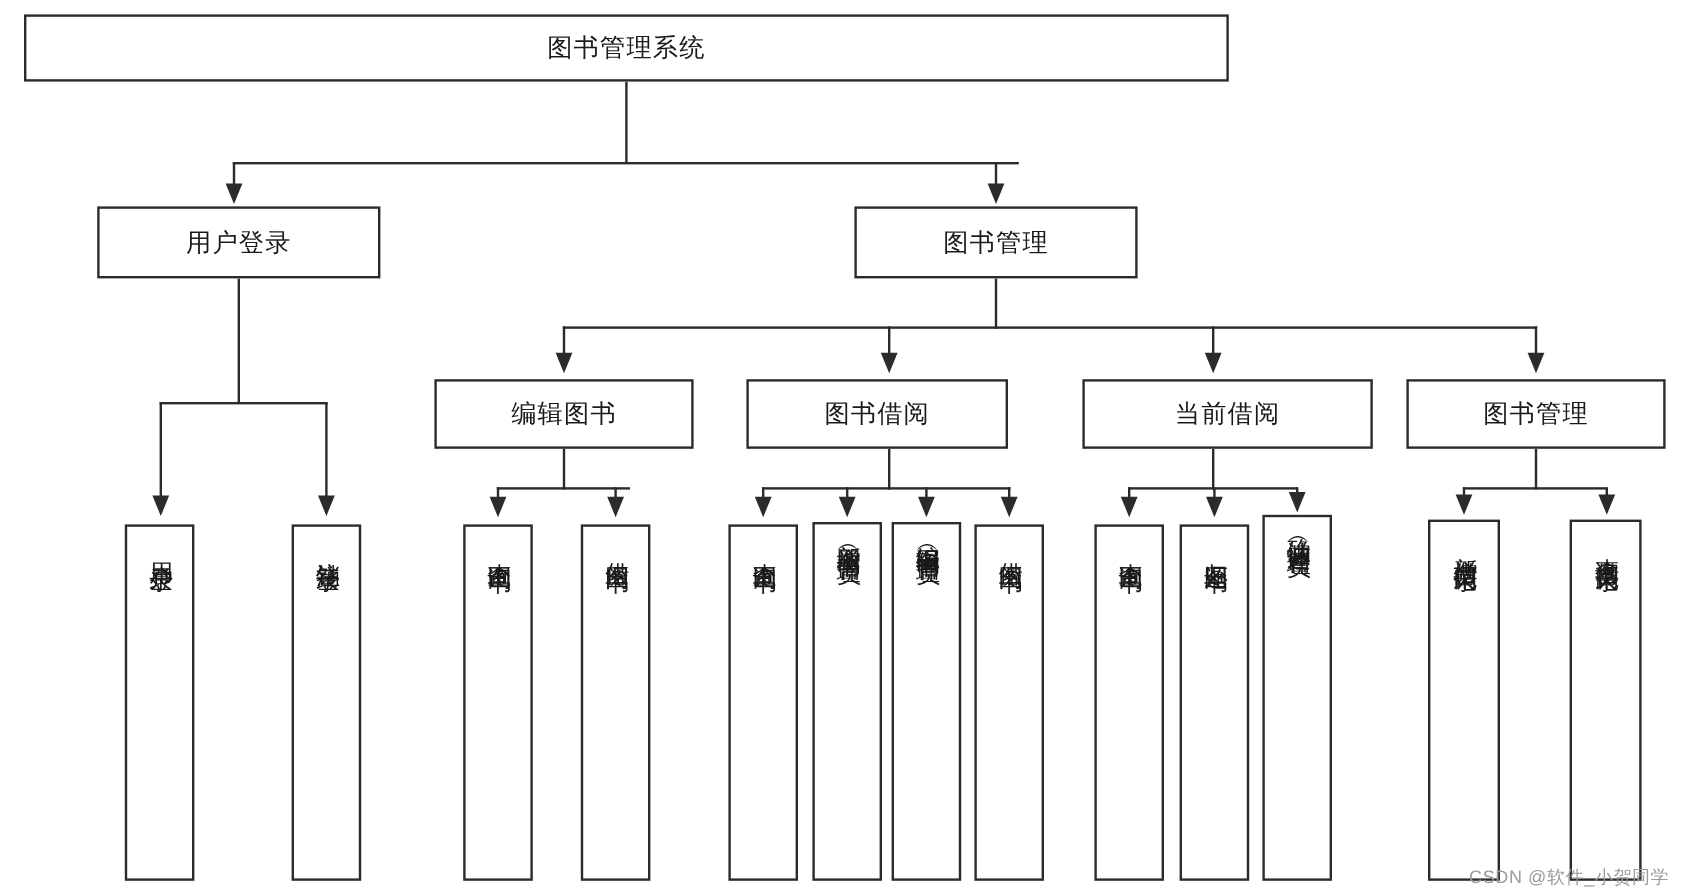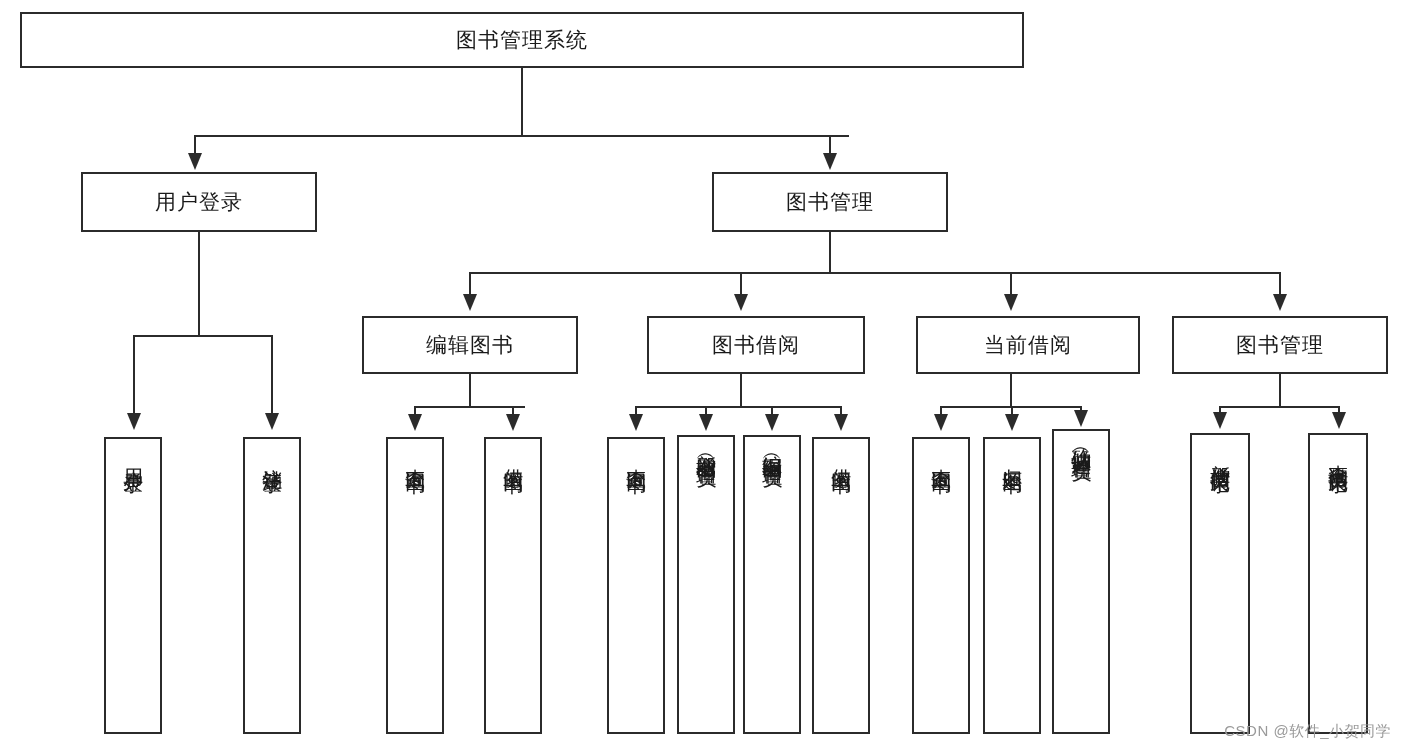--- a/index.html
+++ b/index.html
@@ -154,24 +154,24 @@
   <div class="node horiz" style="left:81px; top:172px; width:236px; height:60px;">
     <span>用户登录</span>
   </div>
   <div class="node horiz" style="left:712px; top:172px; width:236px; height:60px;">
     <span>图书管理</span>
   </div>
 
   <div class="node horiz" style="left:362px; top:316px; width:216px; height:58px;">
     <span>编辑图书</span>
   </div>
-  <div class="node horiz" style="left:647px; top:316px; width:218px; height:58px;">
+  <div class="node horiz" style="left:622px; top:316px; width:218px; height:58px;">
     <span>图书借阅</span>
   </div>
-  <div class="node horiz" style="left:902px; top:316px; width:224px; height:58px;margin-left:14px;">
+  <div class="node horiz" style="left:902px; top:316px; width:242px; height:58px;">
     <span>当前借阅</span>
   </div>
   <div class="node horiz" style="left:1172px; top:316px; width:216px; height:58px;">
     <span>图书管理</span>
   </div>
 
   <div class="node vert" style="left:104px; top:437px; width:58px; height:297px;">
     <span class="vtext">用户登录</span>
   </div>
   <div class="node vert" style="left:243px; top:437px; width:58px; height:297px;">

